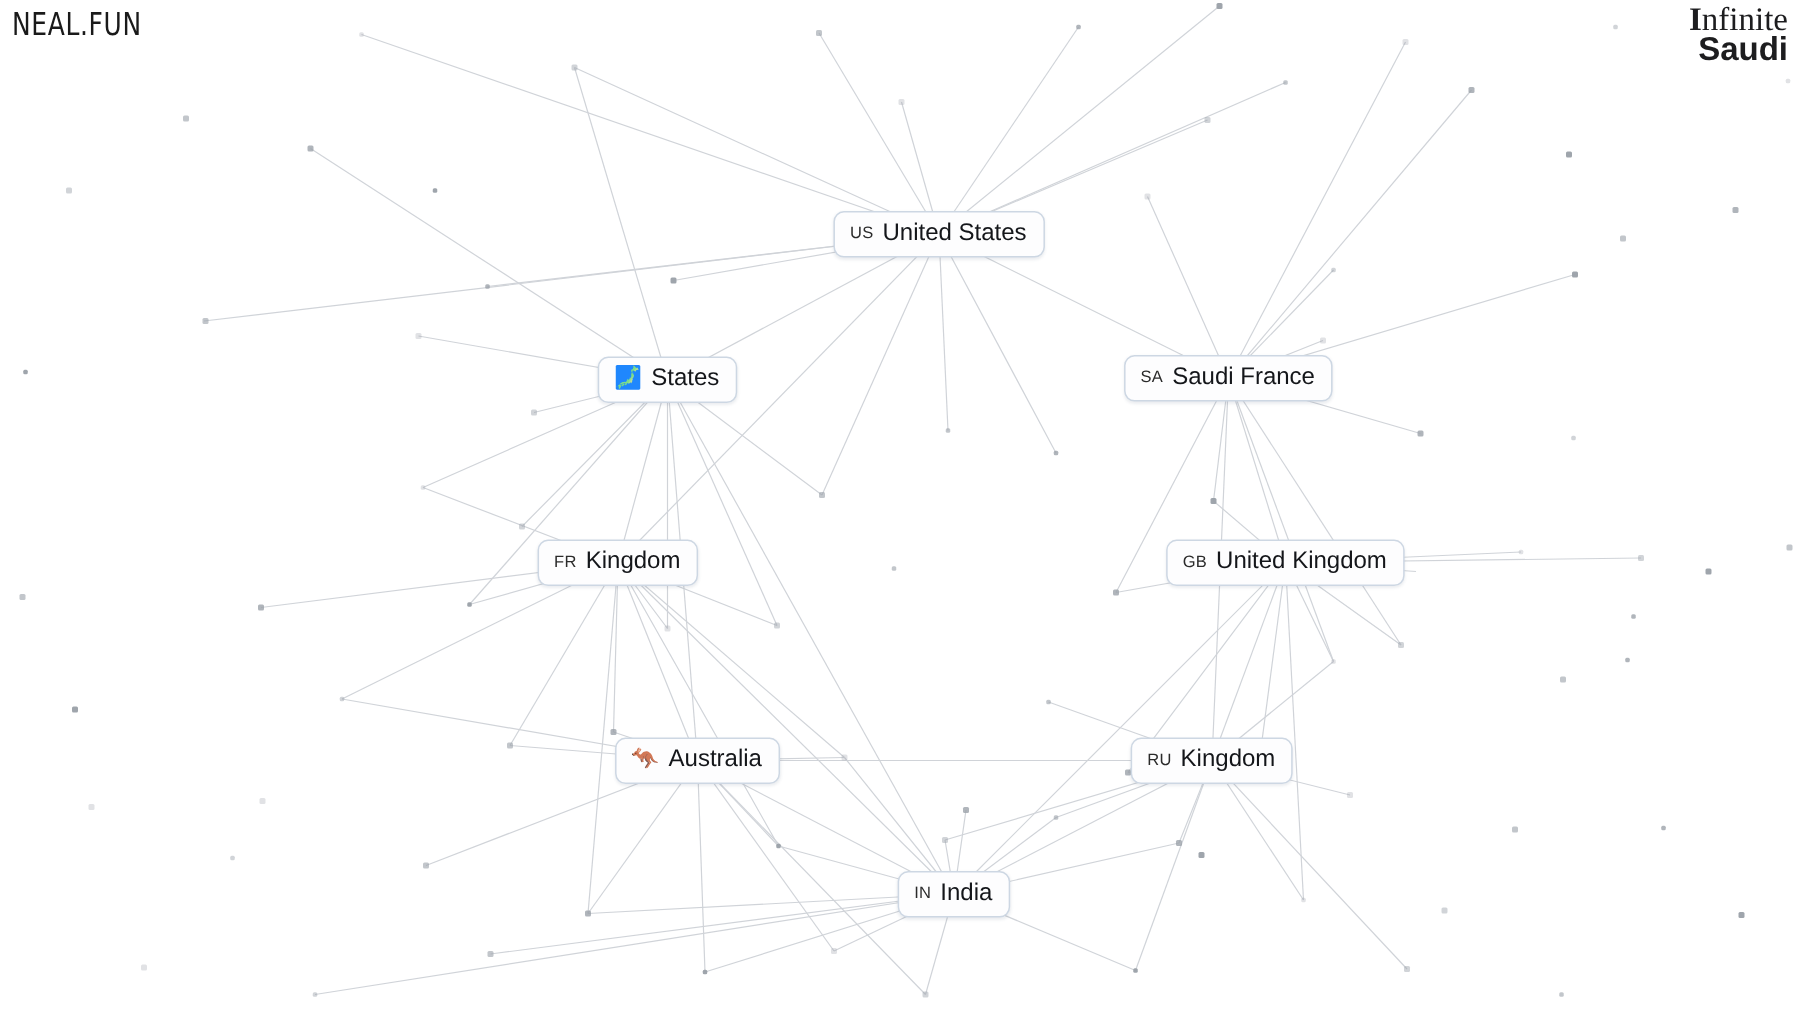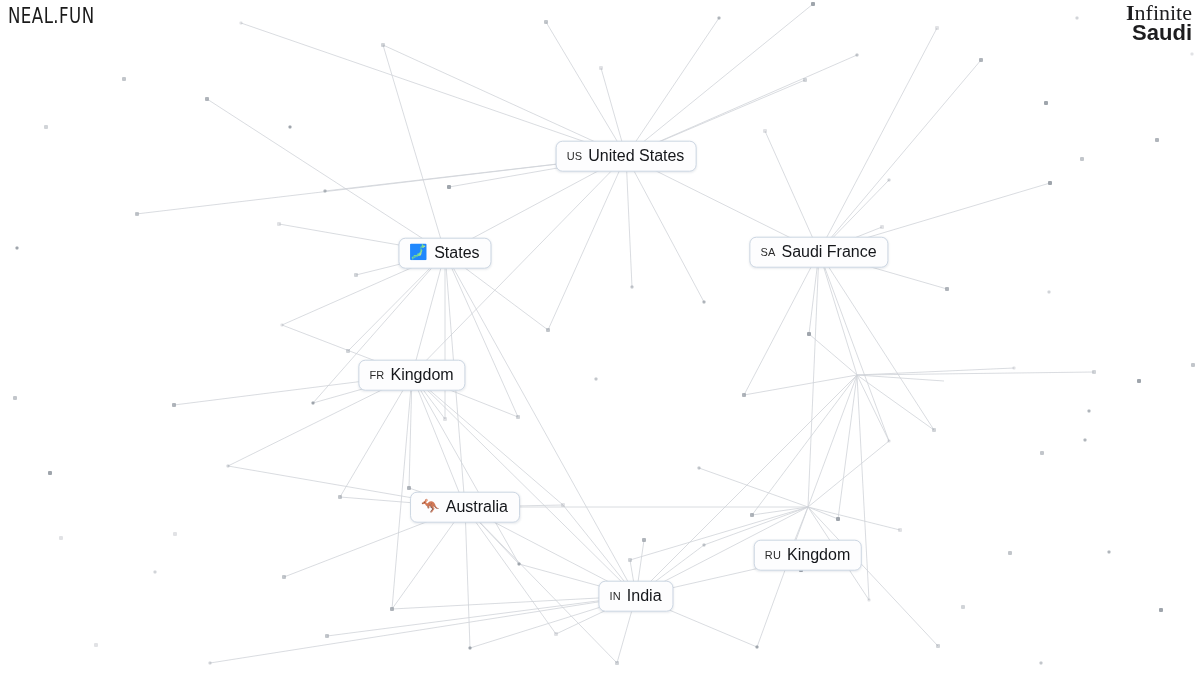--- a/index.html
+++ b/index.html
@@ -356,25 +356,29 @@
         <span class="node-label">States</span>
       </div>
       <div class="node" style="left: 819px; top: 252px;">
         <span class="node-flagtext">SA</span>
         <span class="node-label">Saudi France</span>
       </div>
       <div class="node" style="left: 412px; top: 375px;">
         <span class="node-flagtext">FR</span>
         <span class="node-label">Kingdom</span>
       </div>
+      <div class="node" style="left: 857px; top: 375px;">
+        <span class="node-flagtext">GB</span>
+        <span class="node-label">United Kingdom</span>
+      </div>
       <div class="node" style="left: 465px; top: 507px;">
         <span class="node-emoji emoji-kangaroo">🦘</span>
         <span class="node-label">Australia</span>
       </div>
-      <div class="node" style="left: 808px; top: 507px; margin-top: 48px;">
+      <div class="node" style="left: 808px; top: 507px;">
         <span class="node-flagtext">RU</span>
         <span class="node-label">Kingdom</span>
       </div>
       <div class="node" style="left: 636px; top: 596px;">
         <span class="node-flagtext">IN</span>
         <span class="node-label">India</span>
       </div>
     </div>
 
   <div class="neal-logo">NEAL.FUN</div>

